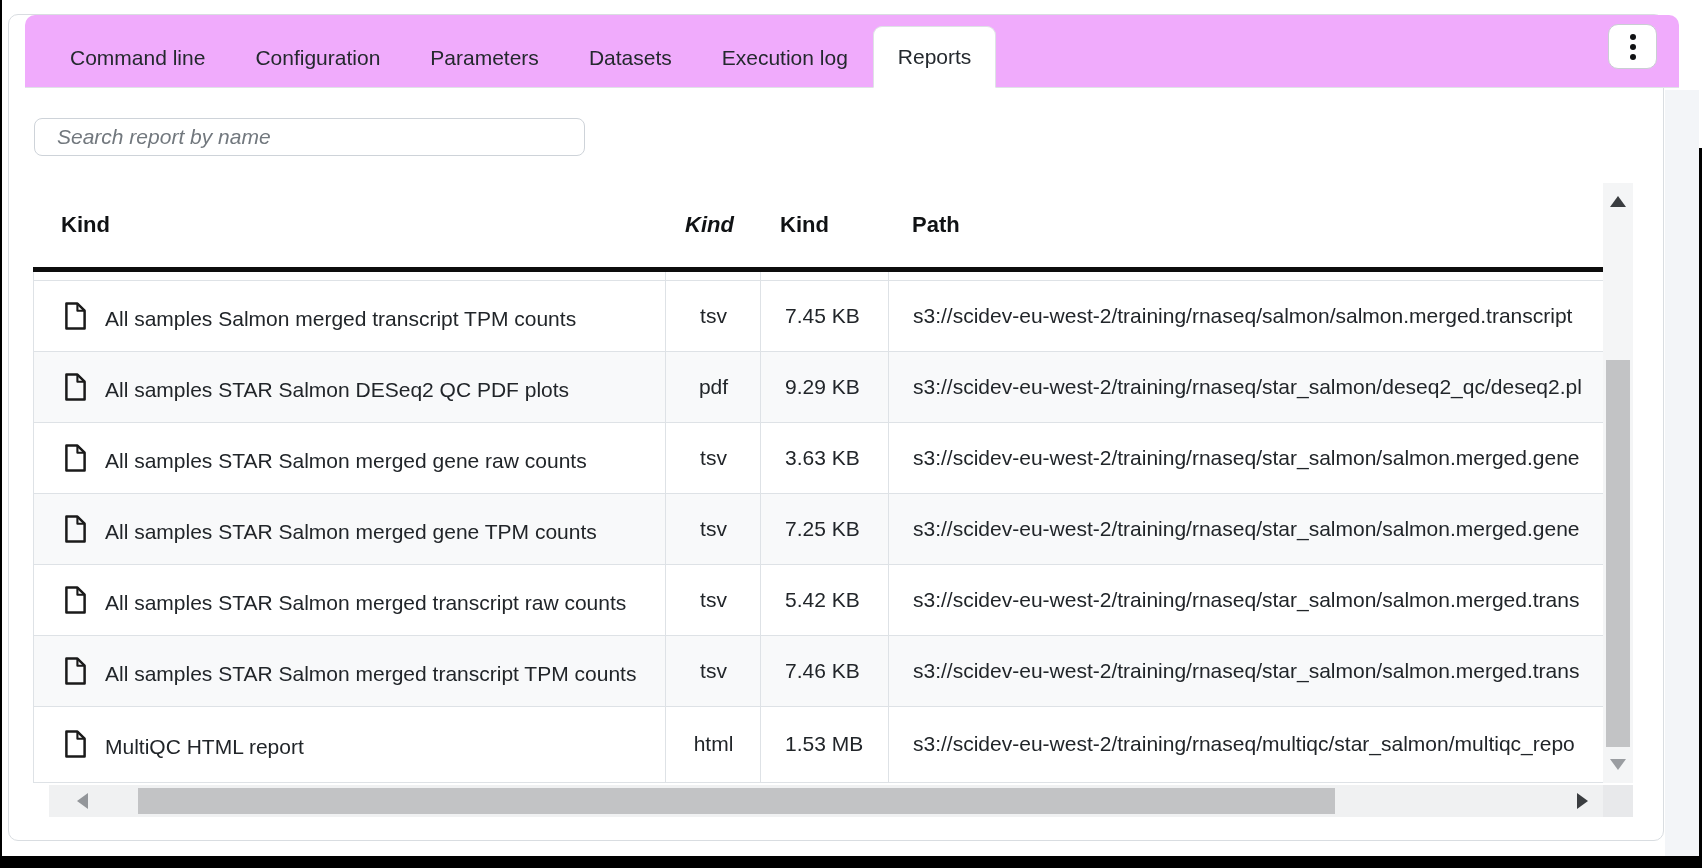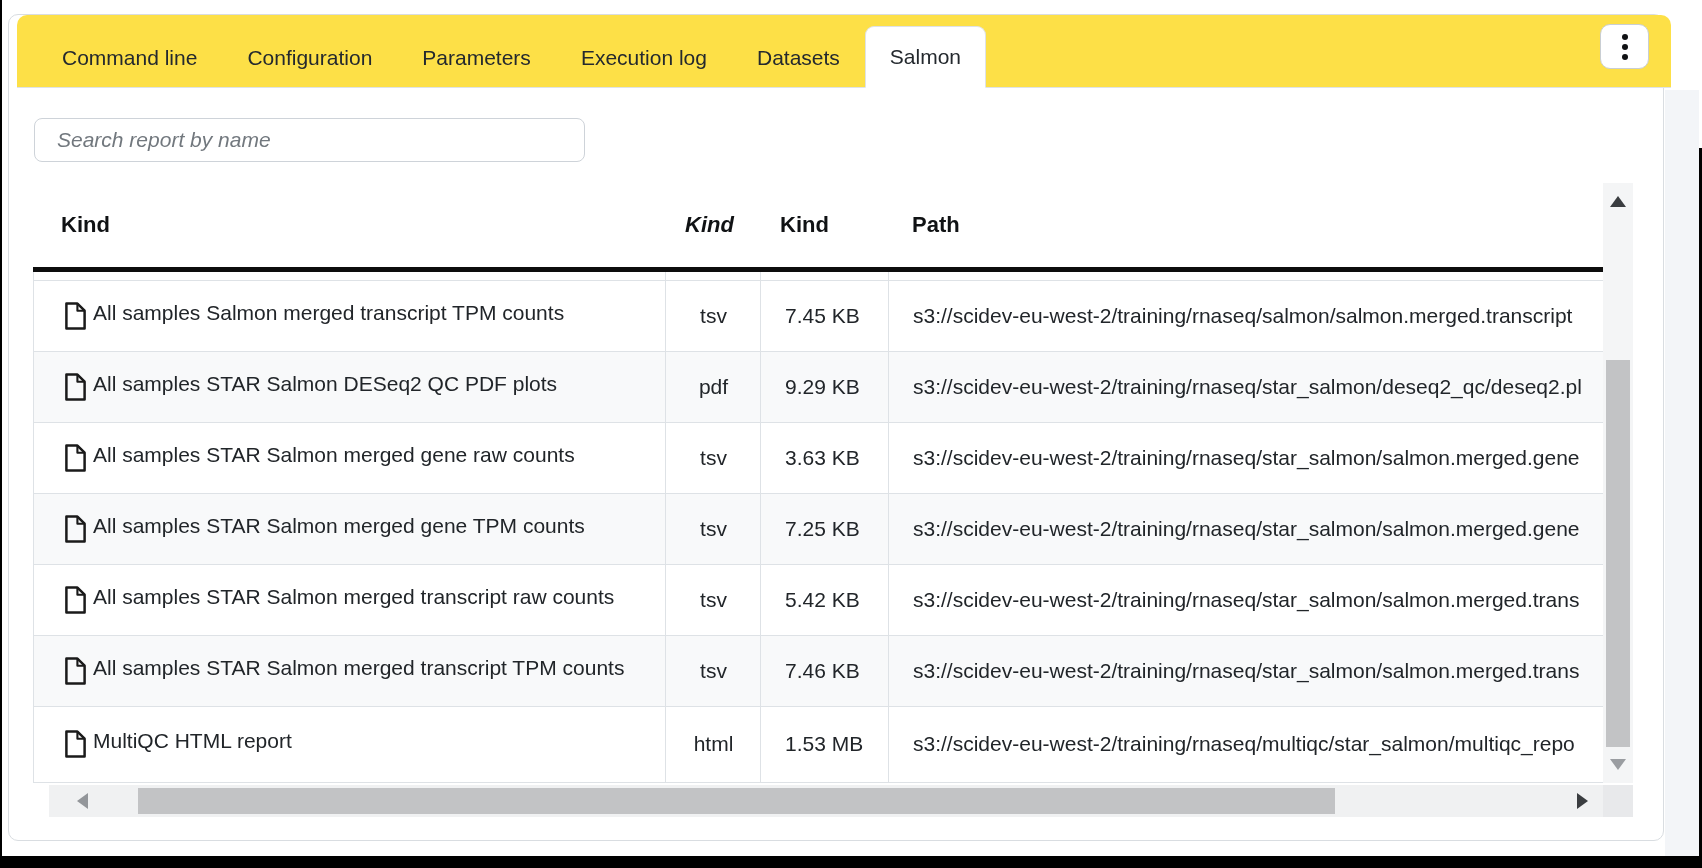--- a/index.html
+++ b/index.html
@@ -8,36 +8,36 @@
 
   
   .edge-left   { position:absolute; left:0; top:0; width:2px; height:868px; background:#000; }
   .edge-right  { position:absolute; left:1699px; top:148px; width:3px; height:720px; background:#000; }
   .edge-bottom { position:absolute; left:0; top:856px; width:1702px; height:12px; background:#000; }
   .right-gap   { position:absolute; left:1665px; top:90px; width:34px; height:766px; background:#f3f5f8; }
 
   
   .card { position:absolute; left:8px; top:14px; width:1656px; height:827px; background:#fff;
           border:1px solid #d9dde1; border-radius:10px; }
-  .card-header { position:absolute; left:8px; top:0; width:100%; height:73px; background:#fde047;
+  .card-header { position:absolute; left:16px; top:0; width:100%; height:73px; background:#f0abfc;
                  border-bottom:1px solid #dfe3e6; border-radius:10px 10px 0 0; }
 
   .tabbar { position:absolute; left:20px; bottom:-1px; display:flex; align-items:flex-end; height:62px; }
   .tab { height:60px; display:flex; align-items:center; padding:0 24px; font-size:21px; color:#24292e;
          cursor:pointer; border:1px solid transparent; white-space:nowrap; }
   .tab.active { background:#fff; border:1px solid #dee2e6; border-bottom:1px solid #fff;
                 border-radius:9px 9px 0 0; height:62px; }
 
   .kebab-btn { position:absolute; right:22px; top:9px; width:49px; height:45px; background:#fff;
                border:1px solid #c9ced3; border-radius:10px; display:flex; flex-direction:column;
                align-items:center; justify-content:center; gap:4px; cursor:pointer; }
   .kebab-btn .dot { width:6px; height:6px; border-radius:50%; background:#101214; }
 
   
-  .search-input { position:absolute; left:25px; top:103px; width:551px; height:44px;
+  .search-input { position:absolute; left:25px; top:103px; width:551px; height:38px;
                   border:1px solid #ced3d9; border-radius:8px; padding:0 22px;
                   font-family:"Liberation Sans", sans-serif; font-size:21px; font-style:italic; color:#b91c1c; background:#fff; }
   .search-input::placeholder { color:#72787e; font-style:italic; }
 
   
   .table-wrap { position:absolute; left:33px; top:183px; width:1600px; height:634px; }
   .thead { position:absolute; left:0; top:0; width:1570px; height:84px; display:flex; align-items:center;
            font-weight:bold; font-size:22px; color:#101214; }
   .th-name { width:632px; padding-left:28px; }
   .th-kind { width:95px;  padding-left:20px;font-style:italic; }
@@ -45,21 +45,21 @@
   .th-path { flex:1; padding-left:24px; }
   .head-rule { position:absolute; left:0; top:84px; width:1570px; height:5px; background:#0d0d0d; }
 
   .rows-viewport { position:absolute; left:0; top:89px; width:1570px; height:511px; overflow:hidden;
                    border-left:1px solid #dee2e6; border-bottom:1px solid #dee2e6; background:#fff; }
   .row-sliver { height:9px; border-bottom:1px solid #dee2e6; background:#fff; }
   .trow { display:flex; align-items:center; height:71px; border-bottom:1px solid #dee2e6; background:#fff;
           font-size:21px; color:#212529; }
   .trow.striped { background:#f8f9fa; }
   .trow:last-child { height:73px; border-bottom:none; }
-  .td-name { width:632px; display:flex; align-items:flex-start; padding-left:30px; gap:6px; overflow:hidden; white-space:nowrap; }
+  .td-name { width:632px; display:flex; align-items:flex-end; padding-left:30px; gap:18px; overflow:hidden; white-space:nowrap; }
   .td-kind { width:95px; text-align:center; }
   .td-size { width:128px; padding-left:24px; }
   .td-path { flex:1; padding-left:24px; white-space:nowrap; overflow:hidden; }
   .file-ico { flex:0 0 auto; width:23px; height:30px; }
   .colsep { position:absolute; top:89px; width:1px; height:511px; background:#dee2e6; }
 
   
   .vscroll { position:absolute; left:1570px; top:0; width:30px; height:600px; background:#f4f5f6; }
   .vscroll .thumb { position:absolute; left:3px; top:177px; width:24px; height:387px; background:#c2c3c5; }
   .arr { width:0; height:0; position:absolute; }
@@ -78,23 +78,23 @@
 
 <div id="stage">
 
   <div class="card">
 
     <div class="card-header">
       <div class="tabbar" id="tabbar">
           <div class="tab">Command line</div>
           <div class="tab">Configuration</div>
           <div class="tab">Parameters</div>
+          <div class="tab">Datasets</div>
           <div class="tab">Execution log</div>
-          <div class="tab">Datasets</div>
-          <div class="tab active">Salmon</div>
+          <div class="tab active">Reports</div>
         </div>
       <div class="kebab-btn">
         <span class="dot"></span>
         <span class="dot"></span>
         <span class="dot"></span>
       </div>
     </div>
 
     <input class="search-input" type="text" placeholder="Search report by name" style="">
   </div>

